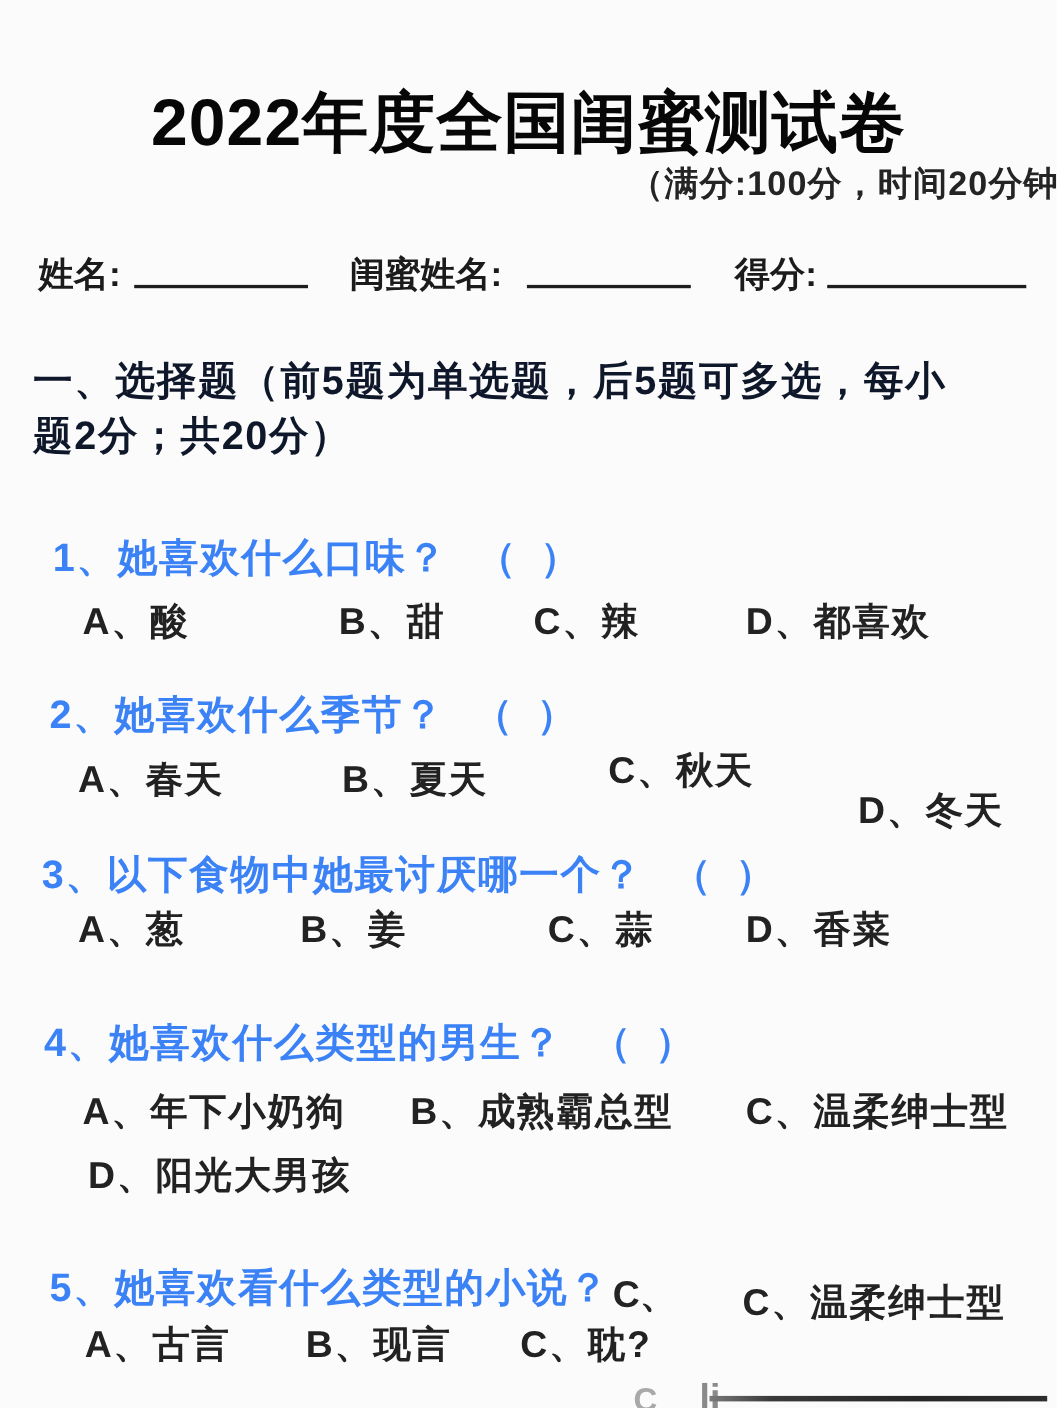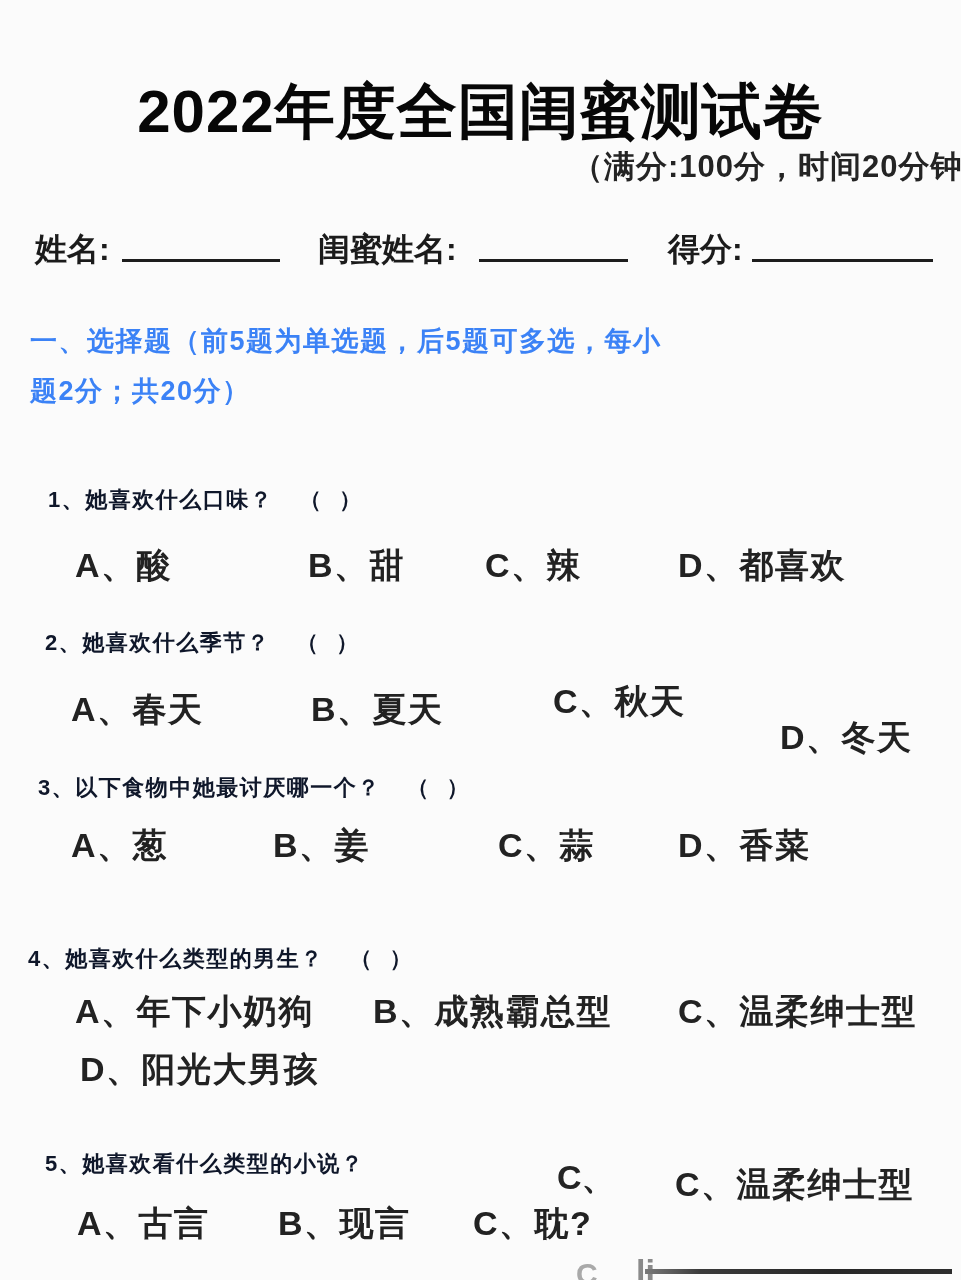--- a/index.html
+++ b/index.html
@@ -28,25 +28,25 @@
     top: 151px; left: 572px;
     font-size: 31px; font-weight: 600;
     color: #242424;
     letter-spacing: 1px;
   }
 
   .name-label { font-size: 32px; font-weight: 600; color: #1b1b1b; top: 233px; }
   .blank { height: 3px; background: #1d1d1d; top: 259px; }
 
   .section-line {
-    font-size: 27px; font-weight: 700; color: #3b82f6;
+    font-size: 36px; font-weight: 700; color: #0f172a;
     letter-spacing: 1.5px;
   }
 
-  .q-line { font-size: 22px; font-weight: 700; color: #0f172a; letter-spacing: 1.5px; }
+  .q-line { font-size: 36px; font-weight: 700; color: #3b82f6; letter-spacing: 1.5px; }
   .q-line .bracket { margin-left: 26px; letter-spacing: 6px; }
   .opt { font-size: 34px; font-weight: 700; color: #222222; letter-spacing: 1.5px; }
 
   .stray-c { font-size: 34px; font-weight: 700; color: #242424; }
   .floating-opt { font-size: 34px; font-weight: 700; color: #232323; letter-spacing: 1.5px; }
 
   .wm-letter { color: #a9a9a9; font-weight: 600; }
   .wm-line {
     top: 1269px; left: 645px; width: 307px; height: 5px;
     background: linear-gradient(90deg, #7a7a7a 0%, #3a3a3a 18%, #262626 60%, #2d2d2d 100%);
@@ -98,21 +98,21 @@
     <div class="abs q-line" style="top:777px; left:38px;">
       <span>3、以下食物中她最讨厌哪一个？</span><span class="bracket">（ ）</span>
     </div>
     <span class="abs opt" style="top:828px; left:71px;">A、葱</span>
     <span class="abs opt" style="top:828px; left:273px;">B、姜</span>
     <span class="abs opt" style="top:828px; left:482px;margin-left:16px;">C、蒜</span>
     <span class="abs opt" style="top:828px; left:678px;">D、香菜</span>
   </div>
 
   <div>
-    <div class="abs q-line" style="top:930px; left:28px;margin-top:18px;">
+    <div class="abs q-line" style="top:930px; left:40px;">
       <span>4、她喜欢什么类型的男生？</span><span class="bracket">（ ）</span>
     </div>
     <span class="abs opt" style="top:994px; left:75px;">A、年下小奶狗</span>
     <span class="abs opt" style="top:994px; left:373px;">B、成熟霸总型</span>
     <span class="abs opt" style="top:994px; left:678px;">C、温柔绅士型</span>
     <span class="abs opt" style="top:1052px; left:80px;">D、阳光大男孩</span>
   </div>
 
   <div>
     <div class="abs q-line" style="top:1153px; left:45px;">

